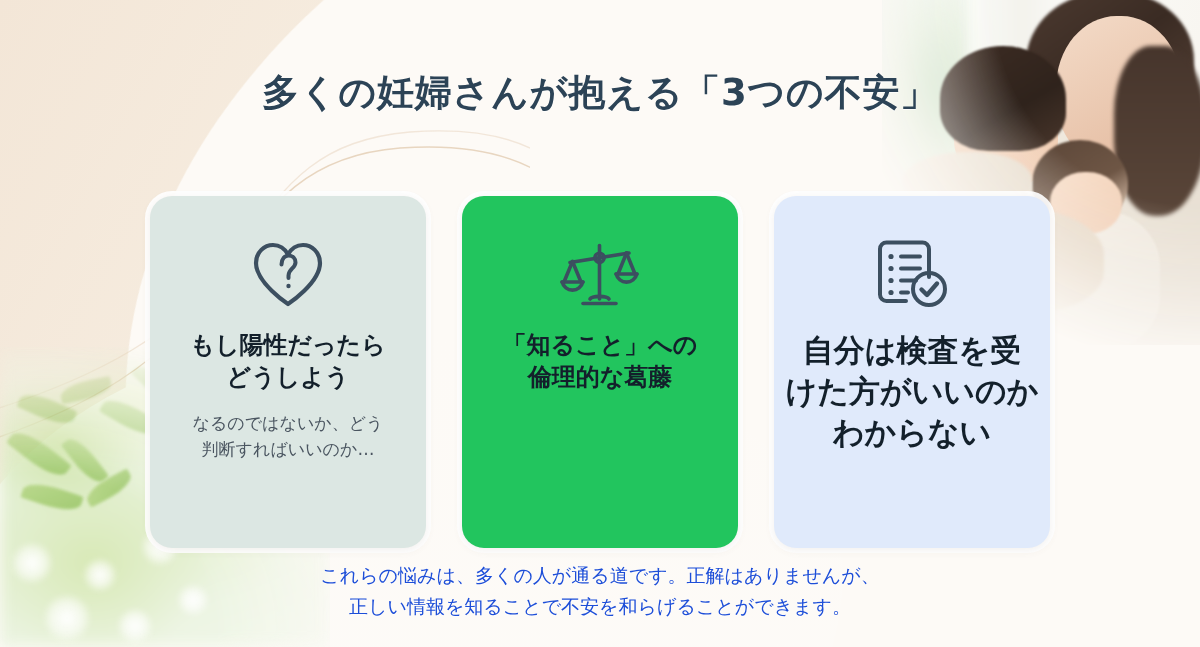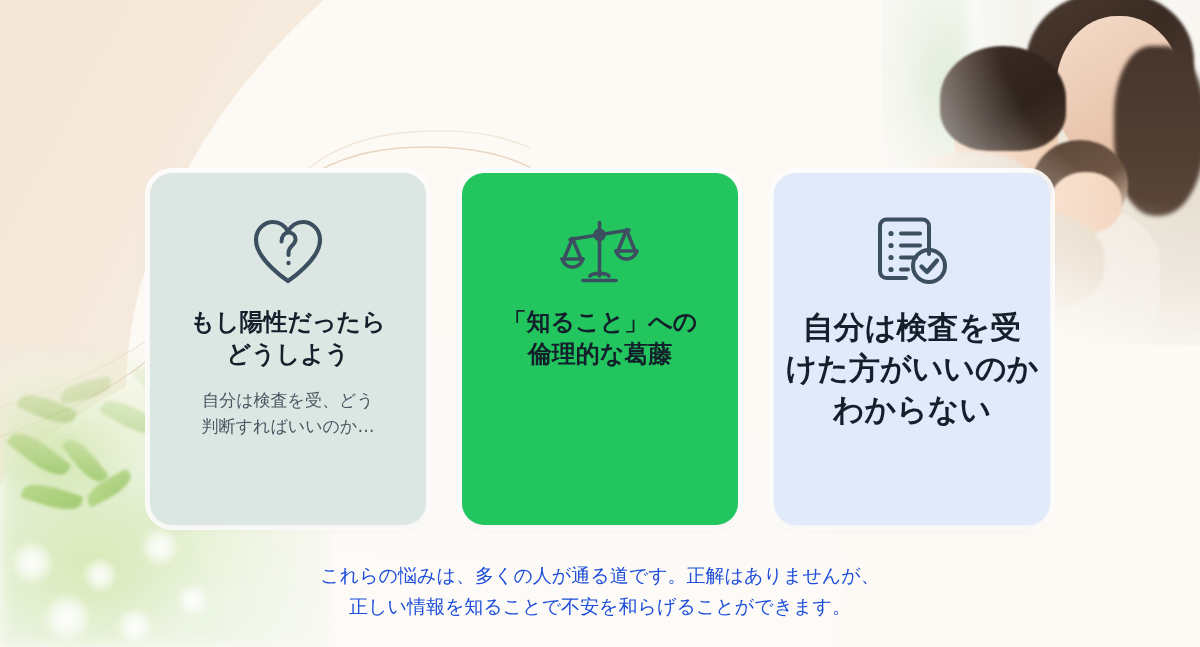--- a/index.html
+++ b/index.html
@@ -199,20 +199,21 @@
     width:900px; height:352px;
     display:flex; justify-content:space-between;
   }
   .card{
     width:276px; height:352px;
     border-radius:22px;
     box-shadow:0 2px 10px rgba(120,100,80,.10), 0 0 0 5px rgba(255,255,255,.92);
     display:flex; flex-direction:column; align-items:center;
     padding-top:36px;
     text-align:center;
+    margin-top:23px;
   }
   .card .icon{ height:86px; display:flex; align-items:center; justify-content:center; }
   .card .icon svg{ display:block; }
   .card .c-title{
     margin-top:12px;
     font-size:24px; font-weight:700; line-height:1.32;
     color:#13202b;
     padding:0 10px;
     white-space:pre-line;
   }
@@ -278,34 +279,35 @@
     <div class="bokeh" style="left:12px;  top:196px; width:40px; height:40px;"></div>
     <div class="bokeh" style="left:84px;  top:212px; width:32px; height:32px;"></div>
     <div class="bokeh" style="left:142px; top:182px; width:36px; height:36px;"></div>
     <div class="bokeh" style="left:44px;  top:248px; width:46px; height:46px;"></div>
     <div class="bokeh" style="left:178px; top:238px; width:30px; height:30px;"></div>
     <div class="bokeh" style="left:118px; top:262px; width:34px; height:34px;"></div>
   </div>
 
   <div class="content">
 
+    <div class="page-title">多くの妊婦さんが抱える「3つの不安」</div>
 
     <div class="cards">
 
       <div class="card" style="background:#dce7e3">
         <div class="icon">
           <svg width="76" height="72" viewBox="0 0 76 72" fill="none" stroke="#3c4f60" stroke-width="4.2" stroke-linecap="round" stroke-linejoin="round">
             <path d="M38 65 C 38 65, 6 44, 6 24 C 6 13, 14.5 6, 23 6 C 30 6, 35 10, 38 15.5 C 41 10, 46 6, 53 6 C 61.5 6, 70 13, 70 24 C 70 44, 38 65, 38 65 Z"></path>
             <path d="M31.5 25.5 C 31.5 19.5, 35 16.5, 38.5 16.5 C 42.5 16.5, 45.5 19.5, 45.5 23.5 C 45.5 29, 38.5 30, 38.5 36.5 L 38.5 39" stroke-width="4"></path>
             <circle cx="38.5" cy="47" r="2.2" fill="#3c4f60" stroke="none"></circle>
           </svg>
         </div>
         <div class="c-title">もし陽性だったら
 どうしよう</div>
-        <div class="c-body">自分は検査を受、どう
+        <div class="c-body">なるのではないか、どう
 判断すればいいのか…</div>
       </div>
 
       <div class="card" style="background:#22c55e">
         <div class="icon">
           <svg width="80" height="76" viewBox="0 0 80 76" fill="none" stroke="#3c4f60" stroke-width="3.6" stroke-linecap="round" stroke-linejoin="round">
 
             <path d="M39.5 16 L 39.5 62"></path>
 
             <path d="M10 25.5 L 69 16"></path>

